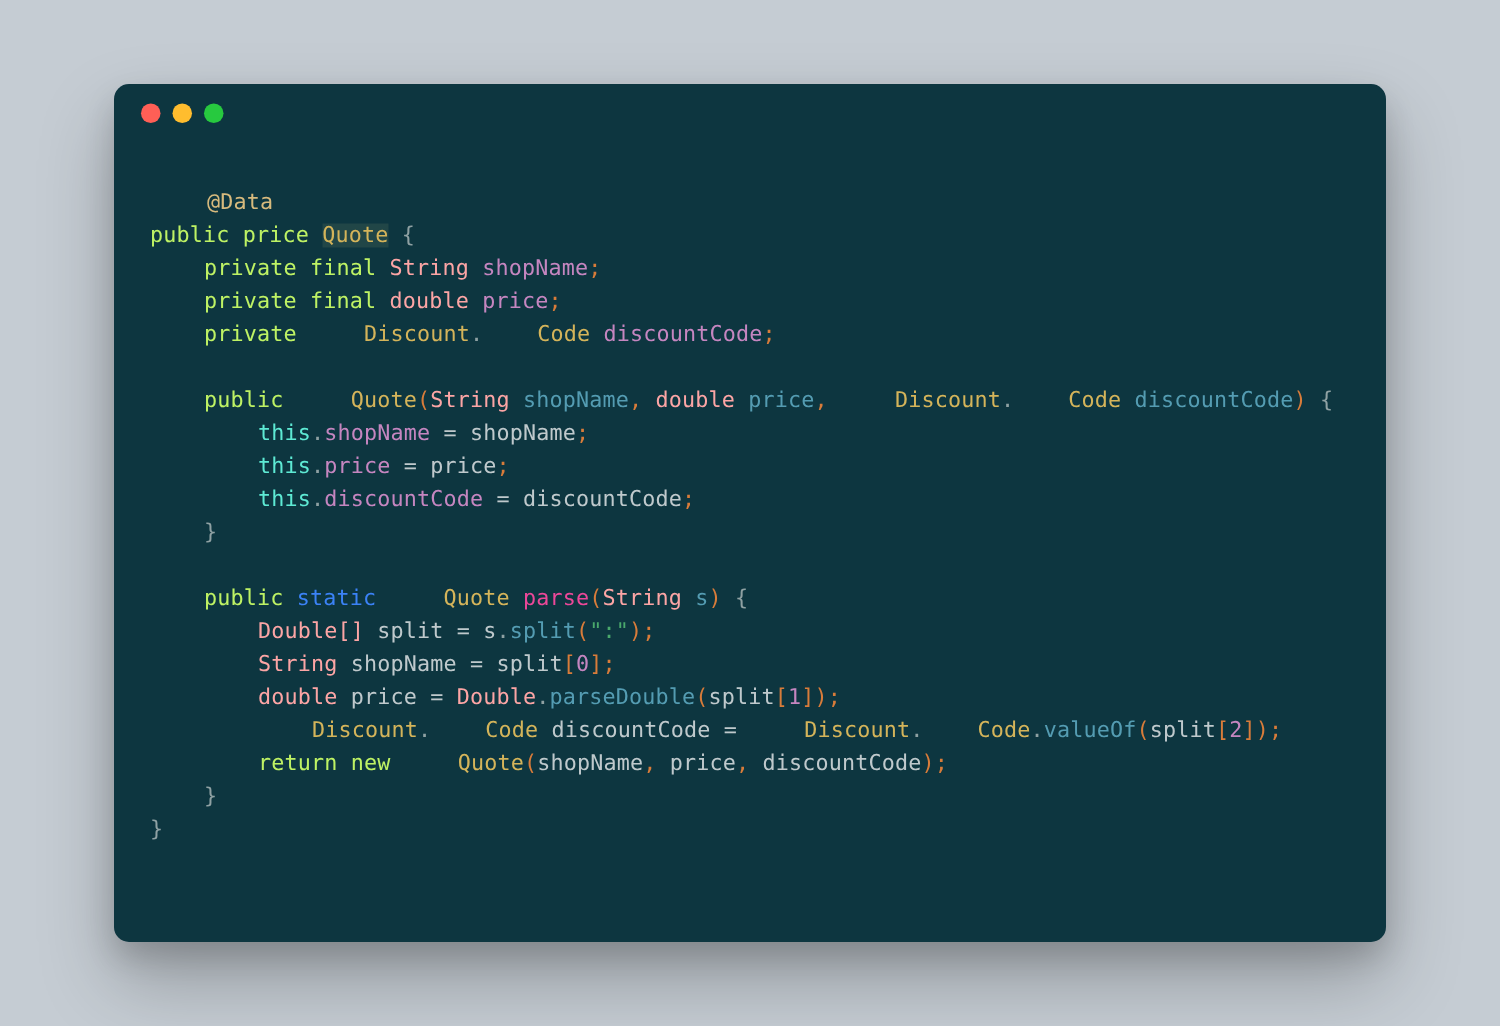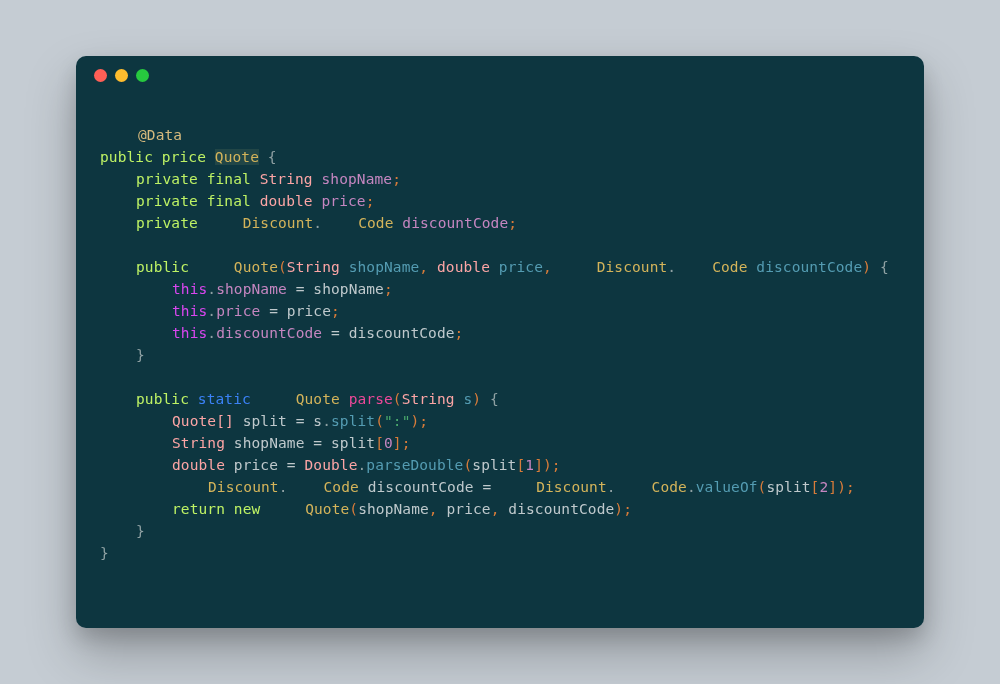--- a/index.html
+++ b/index.html
@@ -35,21 +35,21 @@
     .c-annotation { color:#d7ba7d;margin-left:38px; }
     .c-keyword    { color:#bef264; }
     .c-type       { color:#fca5a5; }
     .c-classname  { color:#d4b45a; background:rgba(180,190,120,0.12); }
     .c-classref   { color:#d4b45a;padding-left:36px; }
     .c-field      { color:#c586c0; }
     .c-method     { color:#ec4899; }
     .c-param      { color:#549cb2; }
     .c-brace      { color:#8fa1a3; }
     .c-punct      { color:#d87c3a; }
-    .c-this       { color:#d946ef; }
+    .c-this       { color:#5eead4; }
     .c-var        { color:#bfc9cc; }
     .c-string     { color:#4aa96c; }
     .c-num        { color:#c586c0; }
     .c-func       { color:#549cb2; }
     .c-op         { color:#bfc9cc; }
     .c-static     { color:#3b82f6; }
     .c-dot        { color:#8fa1a3; }
   </style>
 </head>
 <body>
@@ -67,20 +67,20 @@
 <span><span class="tab"></span><span class="c-keyword">private</span><span> </span><span class="c-keyword">final</span><span> </span><span class="c-type">double</span><span> </span><span class="c-field">price</span><span class="c-punct">;</span></span>
 <span><span class="tab"></span><span class="c-keyword">private</span><span> </span><span class="c-classref">Discount</span><span class="c-dot">.</span><span class="c-classref">Code</span><span> </span><span class="c-field">discountCode</span><span class="c-punct">;</span></span>
 <span> </span>
 <span><span class="tab"></span><span class="c-keyword">public</span><span> </span><span class="c-classref">Quote</span><span class="c-punct">(</span><span class="c-type">String</span><span> </span><span class="c-param">shopName</span><span class="c-punct">,</span><span> </span><span class="c-type">double</span><span> </span><span class="c-param">price</span><span class="c-punct">,</span><span> </span><span class="c-classref">Discount</span><span class="c-dot">.</span><span class="c-classref">Code</span><span> </span><span class="c-param">discountCode</span><span class="c-punct">)</span><span> </span><span class="c-brace">{</span></span>
 <span><span class="tab"></span><span class="tab"></span><span class="c-this">this</span><span class="c-dot">.</span><span class="c-field">shopName</span><span class="c-op"> = </span><span class="c-var">shopName</span><span class="c-punct">;</span></span>
 <span><span class="tab"></span><span class="tab"></span><span class="c-this">this</span><span class="c-dot">.</span><span class="c-field">price</span><span class="c-op"> = </span><span class="c-var">price</span><span class="c-punct">;</span></span>
 <span><span class="tab"></span><span class="tab"></span><span class="c-this">this</span><span class="c-dot">.</span><span class="c-field">discountCode</span><span class="c-op"> = </span><span class="c-var">discountCode</span><span class="c-punct">;</span></span>
 <span><span class="tab"></span><span class="c-brace">}</span></span>
 <span> </span>
 <span><span class="tab"></span><span class="c-keyword">public</span><span> </span><span class="c-static">static</span><span> </span><span class="c-classref">Quote</span><span> </span><span class="c-method">parse</span><span class="c-punct">(</span><span class="c-type">String</span><span> </span><span class="c-param">s</span><span class="c-punct">)</span><span> </span><span class="c-brace">{</span></span>
-<span><span class="tab"></span><span class="tab"></span><span class="c-type">Quote[]</span><span> </span><span class="c-var">split</span><span class="c-op"> = </span><span class="c-var">s</span><span class="c-dot">.</span><span class="c-func">split</span><span class="c-punct">(</span><span class="c-string">":"</span><span class="c-punct">)</span><span class="c-punct">;</span></span>
+<span><span class="tab"></span><span class="tab"></span><span class="c-type">Double[]</span><span> </span><span class="c-var">split</span><span class="c-op"> = </span><span class="c-var">s</span><span class="c-dot">.</span><span class="c-func">split</span><span class="c-punct">(</span><span class="c-string">":"</span><span class="c-punct">)</span><span class="c-punct">;</span></span>
 <span><span class="tab"></span><span class="tab"></span><span class="c-type">String</span><span> </span><span class="c-var">shopName</span><span class="c-op"> = </span><span class="c-var">split</span><span class="c-punct">[</span><span class="c-num">0</span><span class="c-punct">]</span><span class="c-punct">;</span></span>
 <span><span class="tab"></span><span class="tab"></span><span class="c-type">double</span><span> </span><span class="c-var">price</span><span class="c-op"> = </span><span class="c-type">Double</span><span class="c-dot">.</span><span class="c-func">parseDouble</span><span class="c-punct">(</span><span class="c-var">split</span><span class="c-punct">[</span><span class="c-num">1</span><span class="c-punct">]</span><span class="c-punct">)</span><span class="c-punct">;</span></span>
 <span><span class="tab"></span><span class="tab"></span><span class="c-classref">Discount</span><span class="c-dot">.</span><span class="c-classref">Code</span><span> </span><span class="c-var">discountCode</span><span class="c-op"> = </span><span class="c-classref">Discount</span><span class="c-dot">.</span><span class="c-classref">Code</span><span class="c-dot">.</span><span class="c-func">valueOf</span><span class="c-punct">(</span><span class="c-var">split</span><span class="c-punct">[</span><span class="c-num">2</span><span class="c-punct">]</span><span class="c-punct">)</span><span class="c-punct">;</span></span>
 <span><span class="tab"></span><span class="tab"></span><span class="c-keyword">return</span><span> </span><span class="c-keyword">new</span><span> </span><span class="c-classref">Quote</span><span class="c-punct">(</span><span class="c-var">shopName</span><span class="c-punct">,</span><span> </span><span class="c-var">price</span><span class="c-punct">,</span><span> </span><span class="c-var">discountCode</span><span class="c-punct">)</span><span class="c-punct">;</span></span>
 <span><span class="tab"></span><span class="c-brace">}</span></span>
 <span><span class="c-brace">}</span></span></div>
 </div>
 
 </body></html>

